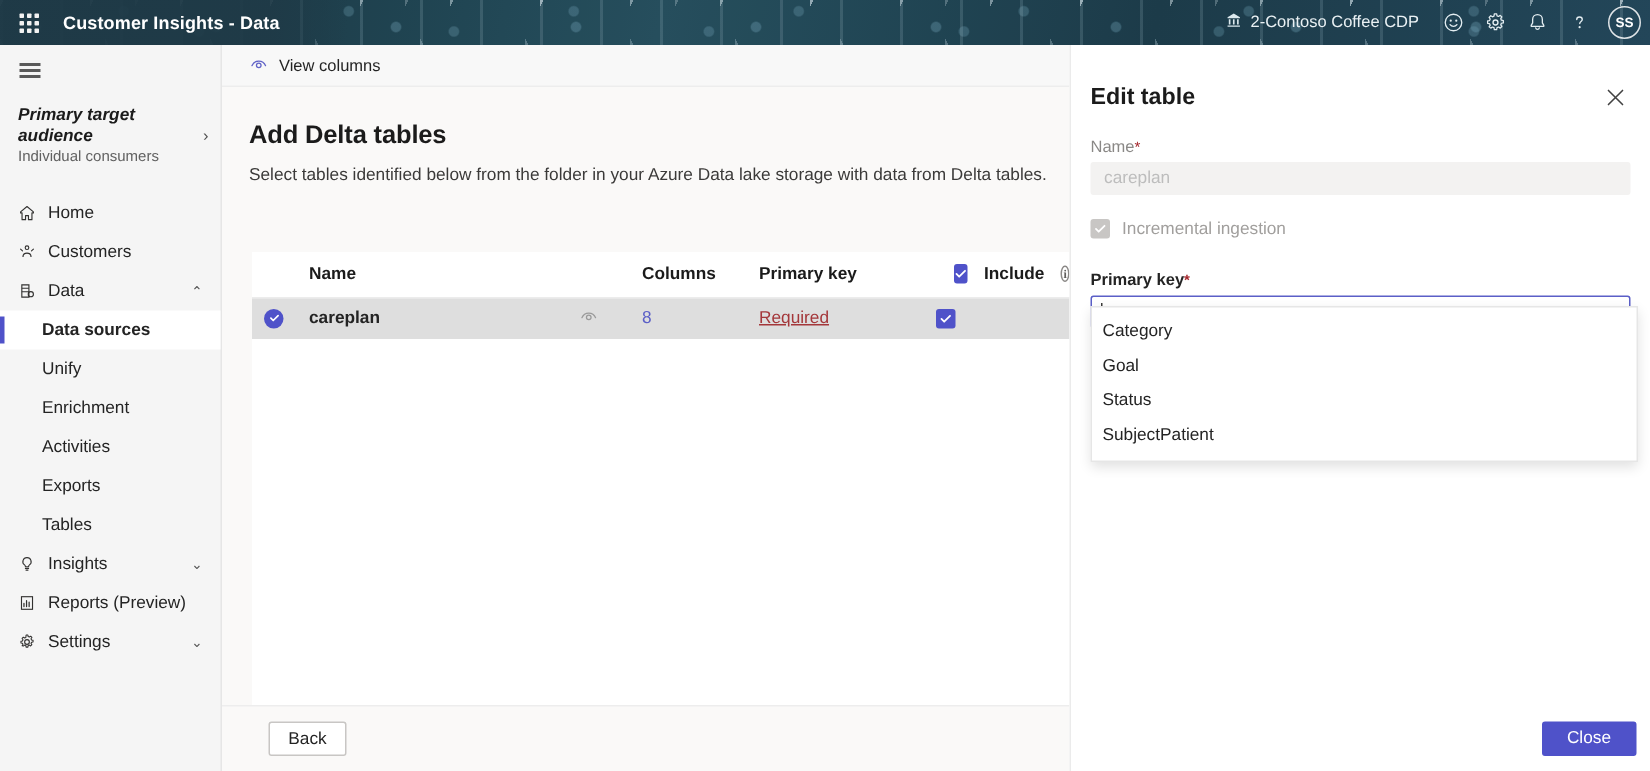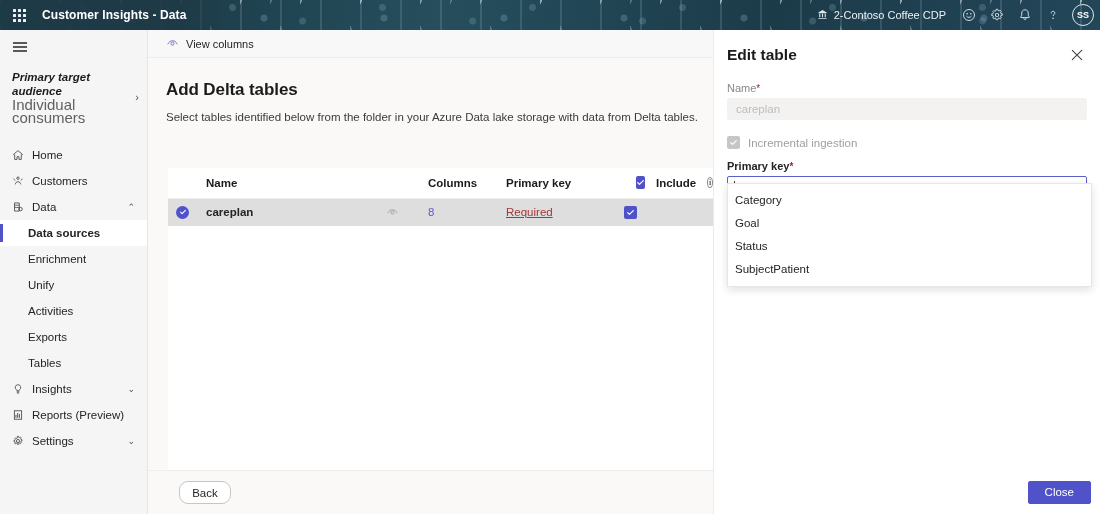--- a/index.html
+++ b/index.html
@@ -80,21 +80,21 @@
     content: ""; position: absolute; left: 0; width: 14px; height: 1.5px; background: #5a5a5a;
   }
   .hamburger span::before { top: -4px; }
   .hamburger span::after { top: 4px; }
 
   .audience {
     display: flex; align-items: center; padding: 6px 8px 10px 12px; cursor: pointer;
   }
   .audience-text { flex: 1; min-width: 0; }
   .audience-title { font-size: 11.5px; font-weight: 700; color: #1b1b1b; line-height: 14px; font-style: italic; }
-  .audience-sub { font-size: 15px; color: #616161; line-height: 13px; }
+  .audience-sub { font-size: 10px; color: #616161; line-height: 13px; }
   .chev-right { color: #505050; font-size: 11px; padding-left: 4px; }
 
   .navlist { margin-top: 8px; }
   .navitem {
     position: relative; display: flex; align-items: center; height: 26px;
     padding-left: 12px; font-size: 11.5px; color: #242424; cursor: pointer;
   }
   .navitem .nic { width: 20px; display: flex; align-items: center; justify-content: flex-start; color: #323130; }
   .navitem .nlabel { flex: 1; }
   .navitem .ncaret { font-size: 9px; color: #555; padding-right: 12px; }
@@ -159,52 +159,52 @@
   .link-count { color: #5b5fc7; cursor: pointer; }
   .link-req { color: #a4373a; text-decoration: underline; cursor: pointer; }
 
   .footbar {
     position: absolute; left: 0; bottom: 0; width: 565px; height: 44px;
     background: #faf9f8; border-top: 1px solid #ededed;
     display: flex; align-items: center; padding-left: 31px;
   }
   .btn-secondary {
     min-width: 52px; height: 23px; padding: 0 12px;
-    background: #ffffff; border: 1px solid #c8c6c4; border-radius: 9px;
+    background: #ffffff; border: 1px solid #c8c6c4; border-radius: 2px;
     font-size: 11.5px; color: #242424; font-family: inherit; cursor: pointer;
   }
 
   
   .panel {
     position: absolute; top: 30px; left: 713px; width: 387px; height: 484px;
     background: #ffffff; border-left: 1px solid #ebebeb;
   }
   .panel-head {
     display: flex; align-items: flex-start; justify-content: space-between;
-    padding: 16px 14px 0 13px;
+    padding: 26px 14px 0 13px;
   }
   .panel-title { font-size: 15.5px; font-weight: 600; color: #1b1b1b; }
   .close-x { width: 18px; height: 18px; display: flex; align-items: center; justify-content: center; cursor: pointer; }
   .panel-body { padding: 18px 13px 0 13px; }
   .fld-label { font-size: 11px; color: #8a8886; margin-bottom: 4px; }
   .fld-label.strong { color: #242424; font-weight: 700; }
   .req-star { color: #a4262c; font-size: 10px; }
   .input-disabled {
     height: 22px; background: #f3f2f1; border: 1px solid #f3f2f1; border-radius: 2px;
     display: flex; align-items: center; padding-left: 8px;
     font-size: 11.5px; color: #bdbdbd;
   }
   .chk-row { display: flex; align-items: center; gap: 8px; margin-top: 16px; }
   .chk-disabled {
     width: 13px; height: 13px; border-radius: 2px; background: #c8c6c4;
     display: flex; align-items: center; justify-content: center;
   }
   .chk-label-dis { font-size: 11.5px; color: #a19f9d; }
 
-  .combo-wrap { margin-top: 11px; position: relative; }
+  .combo-wrap { margin-top: 22px; position: relative; }
   .combo {
     height: 22px; border: 1.5px solid #5b5fc7; border-radius: 2px; background: #ffffff;
     display: flex; align-items: center; cursor: text;
   }
   .combo-input { flex: 1; padding-left: 6px; display: flex; align-items: center; }
   .caret-bar { width: 1px; height: 12px; background: #3b3a39; animation: blink 1.1s steps(1) infinite; }
   @keyframes blink { 0%,49% {opacity:1;} 50%,100% {opacity:1;} }
   .combo-btn { width: 26px; height: 20px; display: flex; align-items: center; justify-content: center; cursor: pointer; }
 
   .listbox {
@@ -340,24 +340,24 @@
             </svg>
         </span>
         <span class="nlabel">Data</span>
         <span class="ncaret">⌃</span>
       </div>
 
       <div class="navitem sub active">
         <span class="nlabel">Data sources</span>
       </div>
       <div class="navitem sub">
+        <span class="nlabel">Unify</span>
+      </div>
+      <div class="navitem sub">
         <span class="nlabel">Enrichment</span>
-      </div>
-      <div class="navitem sub">
-        <span class="nlabel">Unify</span>
       </div>
       <div class="navitem sub">
         <span class="nlabel">Activities</span>
       </div>
       <div class="navitem sub">
         <span class="nlabel">Exports</span>
       </div>
       <div class="navitem sub">
         <span class="nlabel">Tables</span>
       </div>

